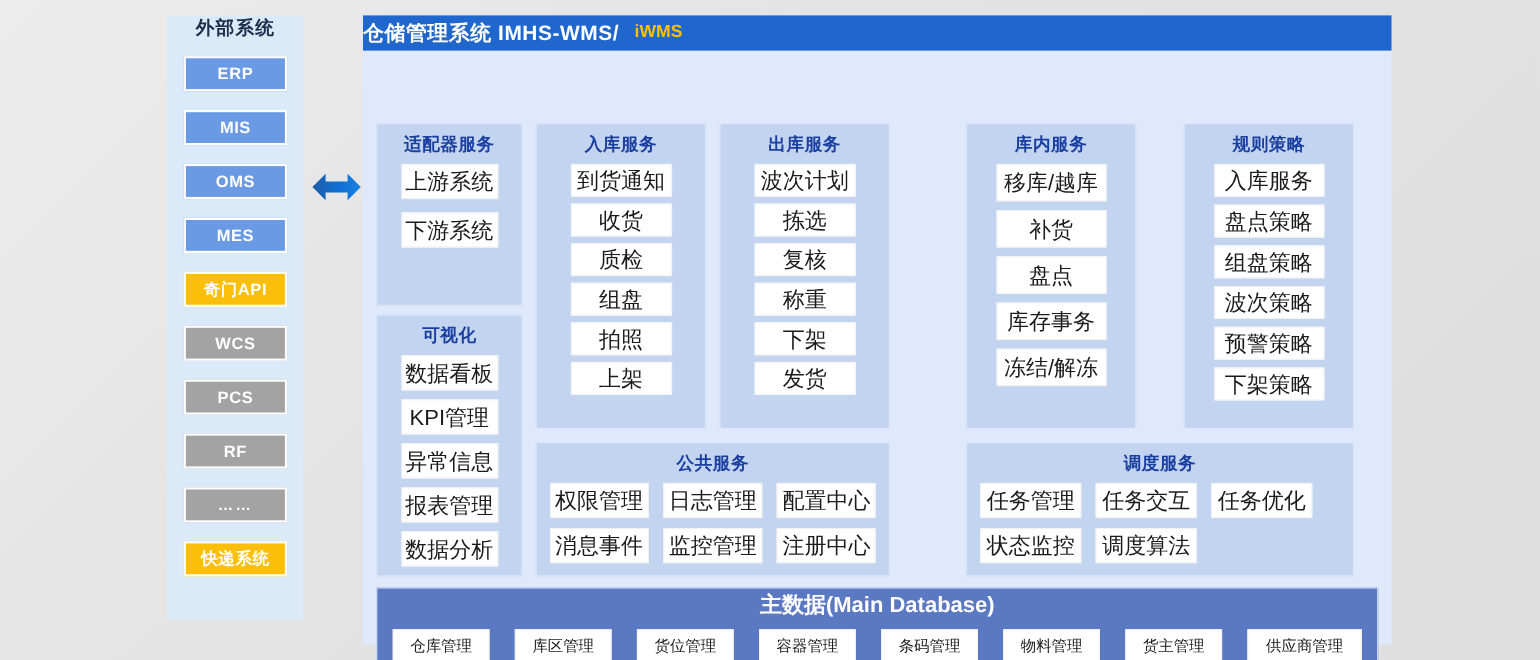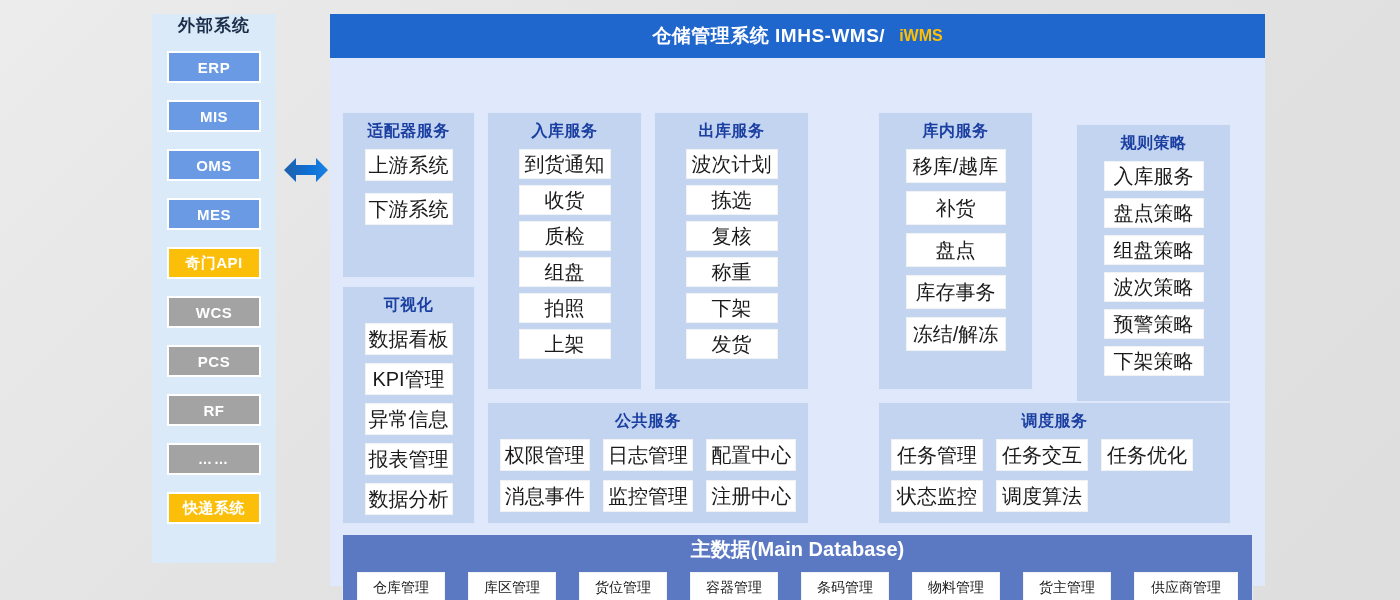--- a/index.html
+++ b/index.html
@@ -35,23 +35,23 @@
   
   .arrow-wrap{position:absolute;left:283px;top:150px;width:46px;height:40px;}
 
   
   .main{
     position:absolute;left:330px;top:14px;width:935px;height:572px;
     background:#dfe9fb;
     box-sizing:border-box;
   }
   .main-header{
-    position:absolute;left:0;top:0;width:935px;height:44px;
+    position:absolute;left:0;top:0;width:935px;height:32px;
     background:#1f66cd;
-    display:flex;align-items:center;justify-content:center;
+    display:flex;align-items:center;
   }
   .main-header .htxt{
     font-size:19px;font-weight:700;color:#ffffff;letter-spacing:.5px;
   }
   .main-header .hacc{color:#ffc000;margin-left:14px;font-weight:700;}
 
   .body-area{
     position:absolute;left:0;top:44px;width:935px;height:528px;
     padding:10px 12px 10px 12px;box-sizing:border-box;
   }
@@ -77,21 +77,21 @@
   .cols{position:absolute;left:12px;top:54px;width:911px;}
   .col-a{position:absolute;left:0px;top:0px;width:133px;}
   .p-adapter{width:133px;height:166px;}
   .p-visual{position:absolute;left:0;top:174px;width:133px;height:238px;text-align:right;}
   .col-a .chip{width:88px;height:32px;margin-bottom:12px;}
   .p-visual .chip{width:88px;height:32px;margin-bottom:8px;}
 
   .p-inbound{position:absolute;left:145px;top:0;width:155px;height:278px;}
   .p-outbound{position:absolute;left:312px;top:0;width:155px;height:278px;}
   .p-inside{position:absolute;left:536px;top:0;width:155px;height:278px;}
-  .p-rules{position:absolute;left:734px;top:12px;width:155px;height:278px;}
+  .p-rules{position:absolute;left:734px;top:0;width:155px;height:278px;}
   .p-inbound .chip,.p-outbound .chip{width:92px;height:30px;margin-bottom:6px;}
   .p-inside .chip{width:100px;height:34px;margin-bottom:8px;}
   .p-rules .chip{width:100px;height:30px;margin-bottom:7px;}
 
   .p-public{position:absolute;left:145px;top:290px;width:322px;height:122px;}
   .p-sched{position:absolute;left:536px;top:290px;width:353px;height:122px;}
   .grid-rows{display:flex;flex-direction:column;gap:9px;width:100%;align-items:center;}
   .grid-row{display:flex;gap:13px;}
   .p-public .chip{width:98px;height:32px;}
   .p-sched .chip{width:92px;height:32px;}

